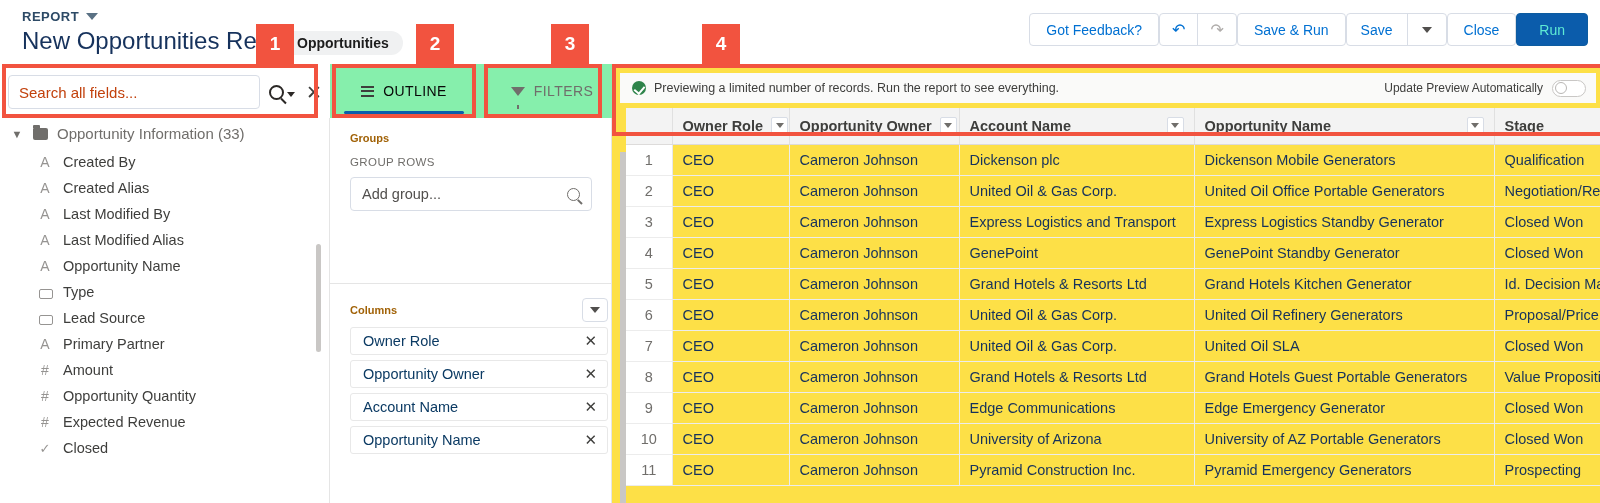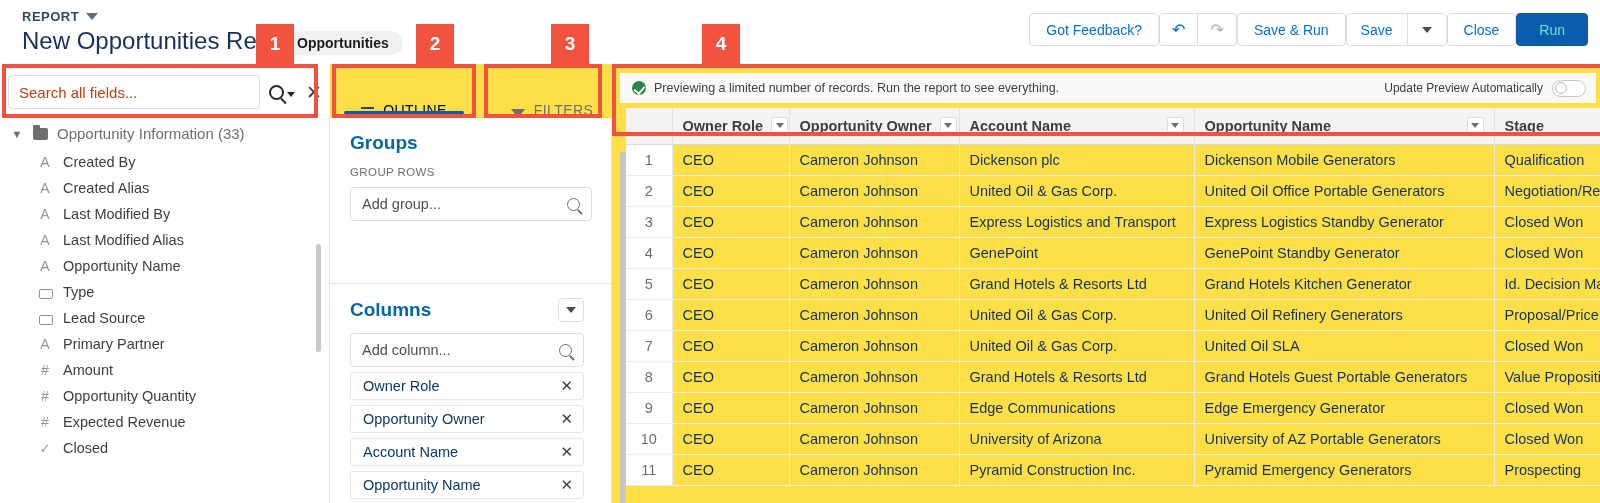--- a/index.html
+++ b/index.html
@@ -99,50 +99,50 @@
   .fi.num { font-weight: 400; }
   .fi.chk { font-size: 13px; }
 
   .panel-scroll { position:absolute; right:8px; top:126px; width:5px; height:108px; background:#c9c7c5; border-radius:3px; }
 
   
   .outline-panel {
     position: absolute; left: 330px; top: 118px; width: 282px; height: 385px;
     background: #fff; border-right: 1px solid #e5e5e5;
   }
-  .sec-title { font-size: 19px; color: #0369a1; font-weight: 700; }
+  .sec-title { font-size: 11px; color: #a16207; font-weight: 700; }
   .sec-sub { font-size: 11.5px; color: #706e6b; letter-spacing: .4px; font-weight: 400; }
   .add-input {
     height: 34px; border: 1px solid #d8dde6; border-radius: 4px; background: #fff;
     display: flex; align-items: center; justify-content: space-between;
     padding: 0 11px; font-size: 14.5px; color: #514f4d;
   }
   .mag-sm { width: 13px; height: 13px; border: 1.7px solid #706e6b; border-radius: 50%; position: relative; flex: none; }
   .mag-sm::after { content:""; position:absolute; right:-4px; bottom:-3px; width:6px; height:1.7px; background:#706e6b; transform: rotate(45deg); }
   .groups-sec { position: absolute; left: 0; top: 0; width: 282px; padding: 14px 20px 20px 20px; border-bottom: 1px solid #e5e5e5; height: 166px; }
-  .cols-sec { position: absolute; left: 0; top: 166px; width: 282px; padding: 14px 28px 0 20px; }
+  .cols-sec { position: absolute; left: 0; top: 166px; width: 282px; padding: 14px 4px 0 20px; }
   .cols-head { display: flex; align-items: center; justify-content: space-between; }
   .drop-btn {
     width: 26px; height: 24px; border: 1px solid #d8dde6; border-radius: 4px;
     background: #fff; display: flex; align-items: center; justify-content: center; cursor: pointer;
   }
   .drop-btn .t { width:0;height:0;border-left:5px solid transparent;border-right:5px solid transparent;border-top:6px solid #514f4d;}
   .col-chip {
     height: 28px; border: 1px solid #e8e8e8; border-radius: 3px; background: #fff;
     display: flex; align-items: center; justify-content: space-between;
     padding: 0 10px 0 12px; font-size: 14.5px; color: #0b3a63; margin-top: 5px; cursor: pointer;
   }
   .col-chip .rm { color: #3e3e3c; font-size: 15px; cursor: pointer; }
 
   
   .tabs { position: absolute; left: 330px; top: 64px; display: flex; }
   .tab {
-    width: 148px; height: 54px; display: flex; align-items: flex-end; justify-content: center;
+    width: 148px; height: 54px; display: flex; align-items: center; justify-content: center;
     gap: 9px; font-size: 14px; letter-spacing: .4px; color: #706e6b; cursor: pointer;
-    background: #fde047; position: relative;
+    background: #86efac; position: relative;
   }
   .tab.active { color: #080707; font-weight: 400; }
   .tab.active::after { content:""; position:absolute; left:14px; right:14px; bottom:4px; height:3px; background:#0b5cab; border-radius:2px; }
   .list-ico { display:flex; flex-direction:column; gap:2.5px; }
   .list-ico i { display:block; width:13px; height:2px; background:#3e3e3c; }
   .funnel { width:0;height:0;border-left:7px solid transparent;border-right:7px solid transparent;border-top:9px solid #706e6b; position:relative; }
   .funnel::after { content:""; position:absolute; left:-1px; top:9px; width:2px; height:4px; background:#706e6b; }
 
   
   .preview-area { position: absolute; left: 612px; top: 64px; width: 988px; height: 439px; background: #fde047; }
@@ -317,24 +317,20 @@
         <span class="mag-sm"></span>
       </div>
     </div>
 
     <div class="cols-sec">
       <div class="cols-head">
         <div class="sec-title">Columns</div>
         <div class="drop-btn">
             <span class="t"></span>
           </div>
-      </div>
-      <div class="add-input" style="margin-top:11px;">
-        <span>Add column...</span>
-        <span class="mag-sm"></span>
       </div>
       <div id="column-chips">
           <div class="col-chip">
             <span>Owner Role</span>
             <span class="rm">✕</span>
           </div>
           <div class="col-chip">
             <span>Opportunity Owner</span>
             <span class="rm">✕</span>
           </div>

